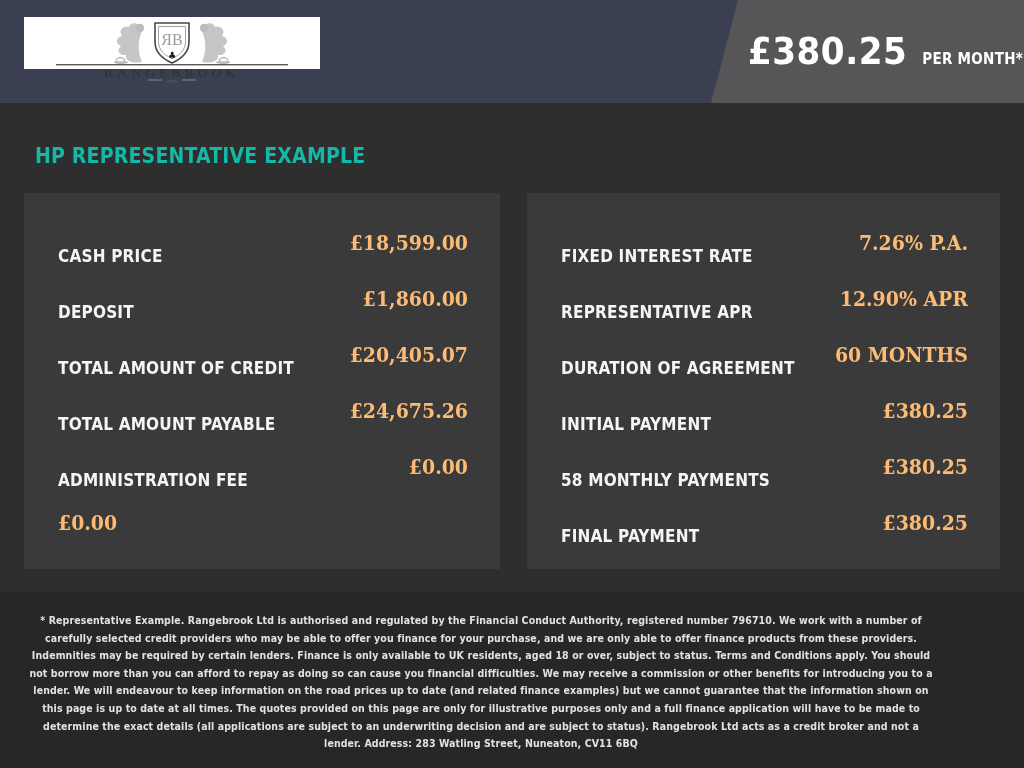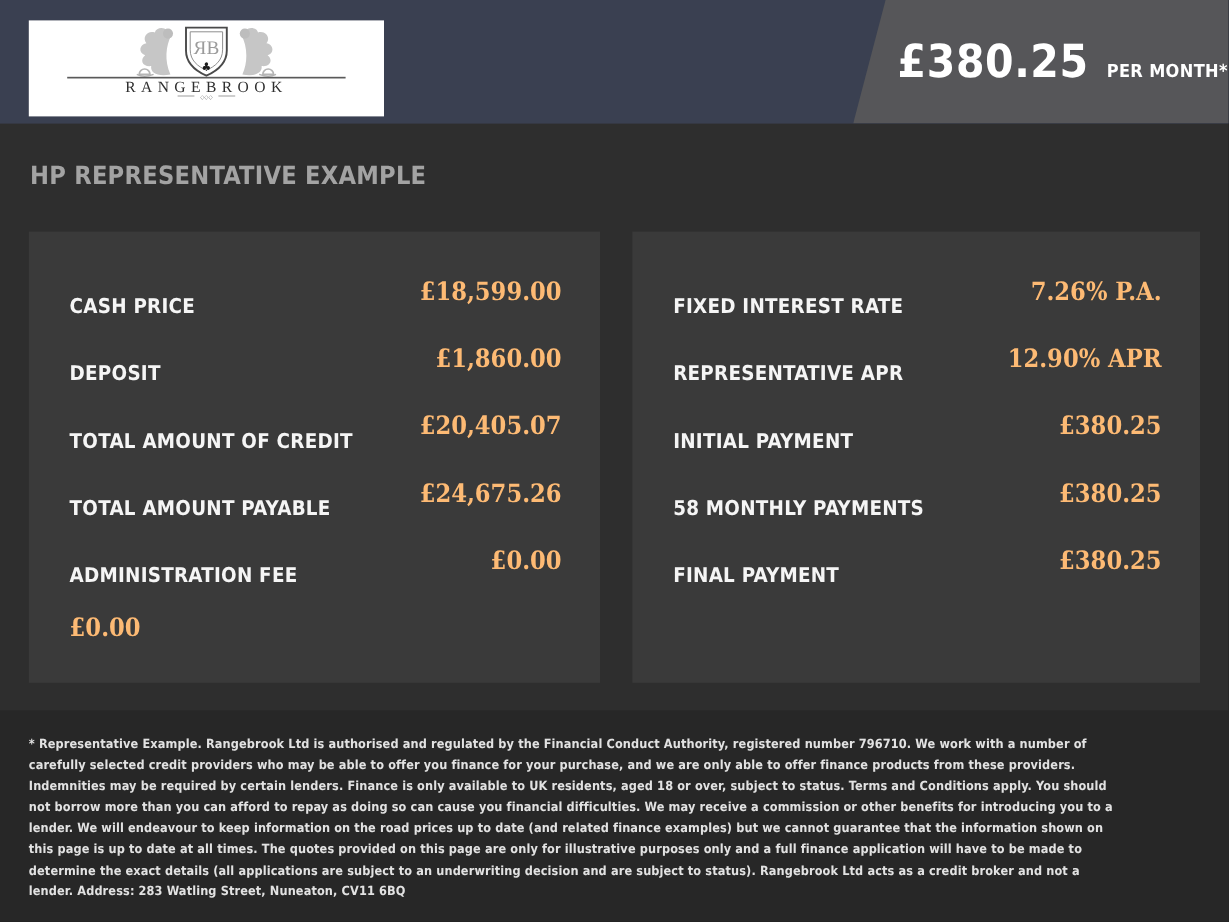--- a/index.html
+++ b/index.html
@@ -17,21 +17,21 @@
   
   .header {
     position: absolute;
     left: 0; top: 0;
     width: 1024px; height: 103px;
     background: #3a4051;
   }
   .logo-box {
     position: absolute;
     left: 24px; top: 17px;
-    width: 296px; height: 80px;
+    width: 296px; height: 52px;
     background: #ffffff;
   }
   .logo-box svg { display: block; width: 296px; height: 67px; }
 
   .price-box {
     position: absolute;
     left: 700px; top: 0;
     width: 324px; height: 103px;
     background: #565659;
     clip-path: polygon(38px 0, 100% 0, 100% 100%, 11px 100%);
@@ -51,24 +51,24 @@
     font-weight: bold;
     color: #ffffff;
     margin-left: 15px;
     letter-spacing: 0.3px;
   }
 
   
   .page-title {
     position: absolute;
     left: 25px; top: 134px;
-    margin: 0;
+    margin: 10px;
     font-size: 21px;
     font-weight: bold;
-    color: #a3a3a3;
+    color: #14b8a6;
     letter-spacing: 0.2px;
   }
 
   
   .panel {
     position: absolute;
     top: 193px;
     height: 376px;
     background: #3a3a3a;
   }
@@ -107,20 +107,21 @@
   }
   .disclaimer p {
     margin: 0;
     padding: 20px 0 0 24px;
     width: 938px;
     font-size: 10.5px;
     font-weight: bold;
     line-height: 17.6px;
     letter-spacing: 0.1px;
     color: #e2e2e2;
+    text-align: center;
   }
 </style>
 </head>
 <body>
 
 <div class="screen">
 
   <div class="header">
 
     <div class="logo-box">
@@ -195,20 +196,24 @@
     <div class="panel-inner">
       <div class="row">
         <span class="row-label">FIXED INTEREST RATE</span>
         <span class="row-value">7.26% P.A.</span>
       </div>
       <div class="row">
         <span class="row-label">REPRESENTATIVE APR</span>
         <span class="row-value">12.90% APR</span>
       </div>
       <div class="row">
+        <span class="row-label">DURATION OF AGREEMENT</span>
+        <span class="row-value">60 MONTHS</span>
+      </div>
+      <div class="row">
         <span class="row-label">INITIAL PAYMENT</span>
         <span class="row-value">£380.25</span>
       </div>
       <div class="row">
         <span class="row-label">58 MONTHLY PAYMENTS</span>
         <span class="row-value">£380.25</span>
       </div>
       <div class="row">
         <span class="row-label">FINAL PAYMENT</span>
         <span class="row-value">£380.25</span>

